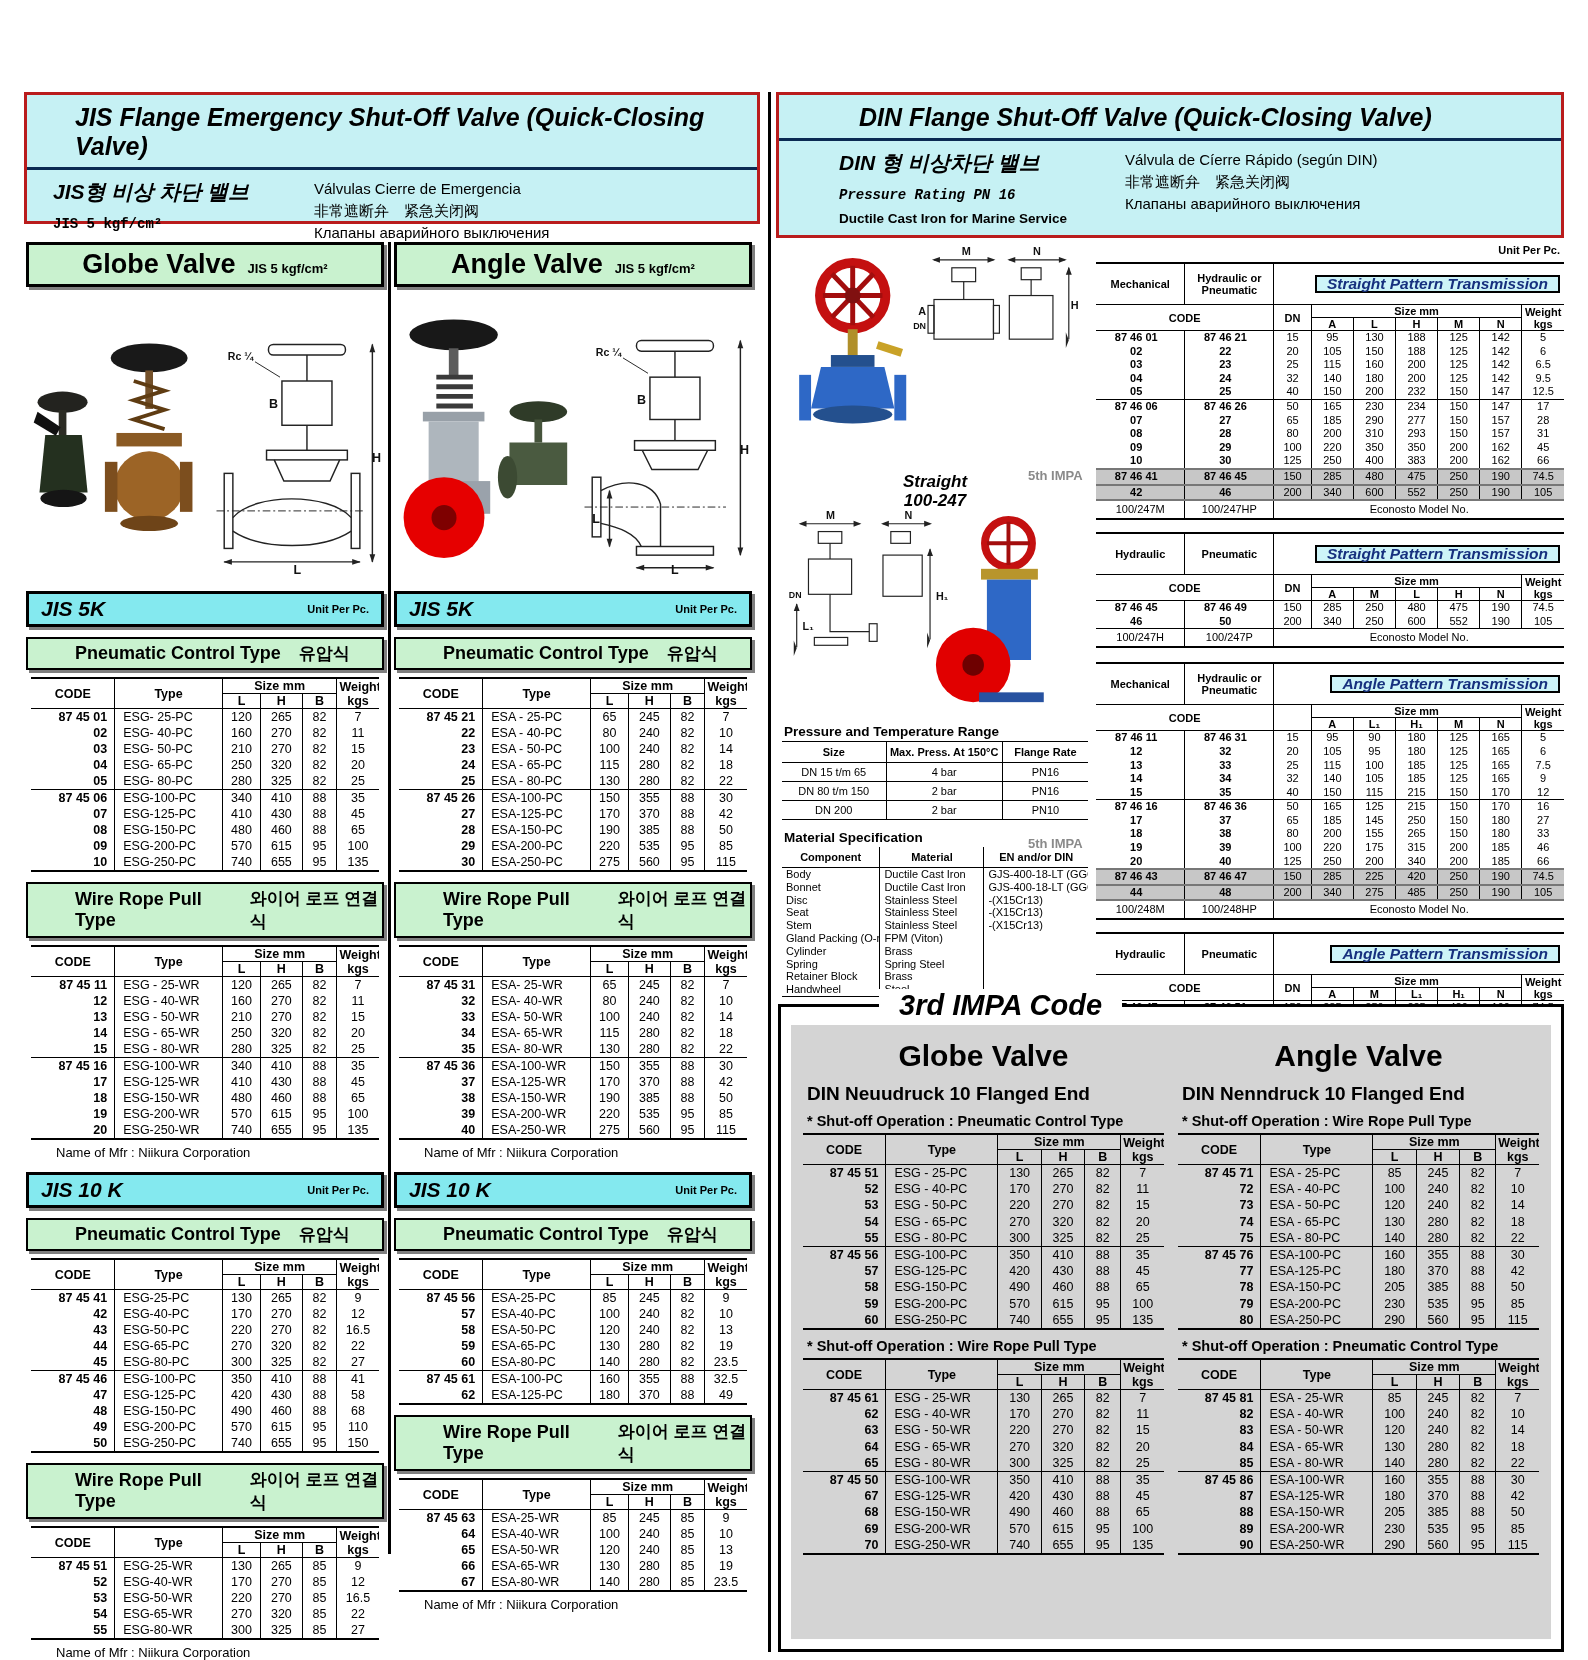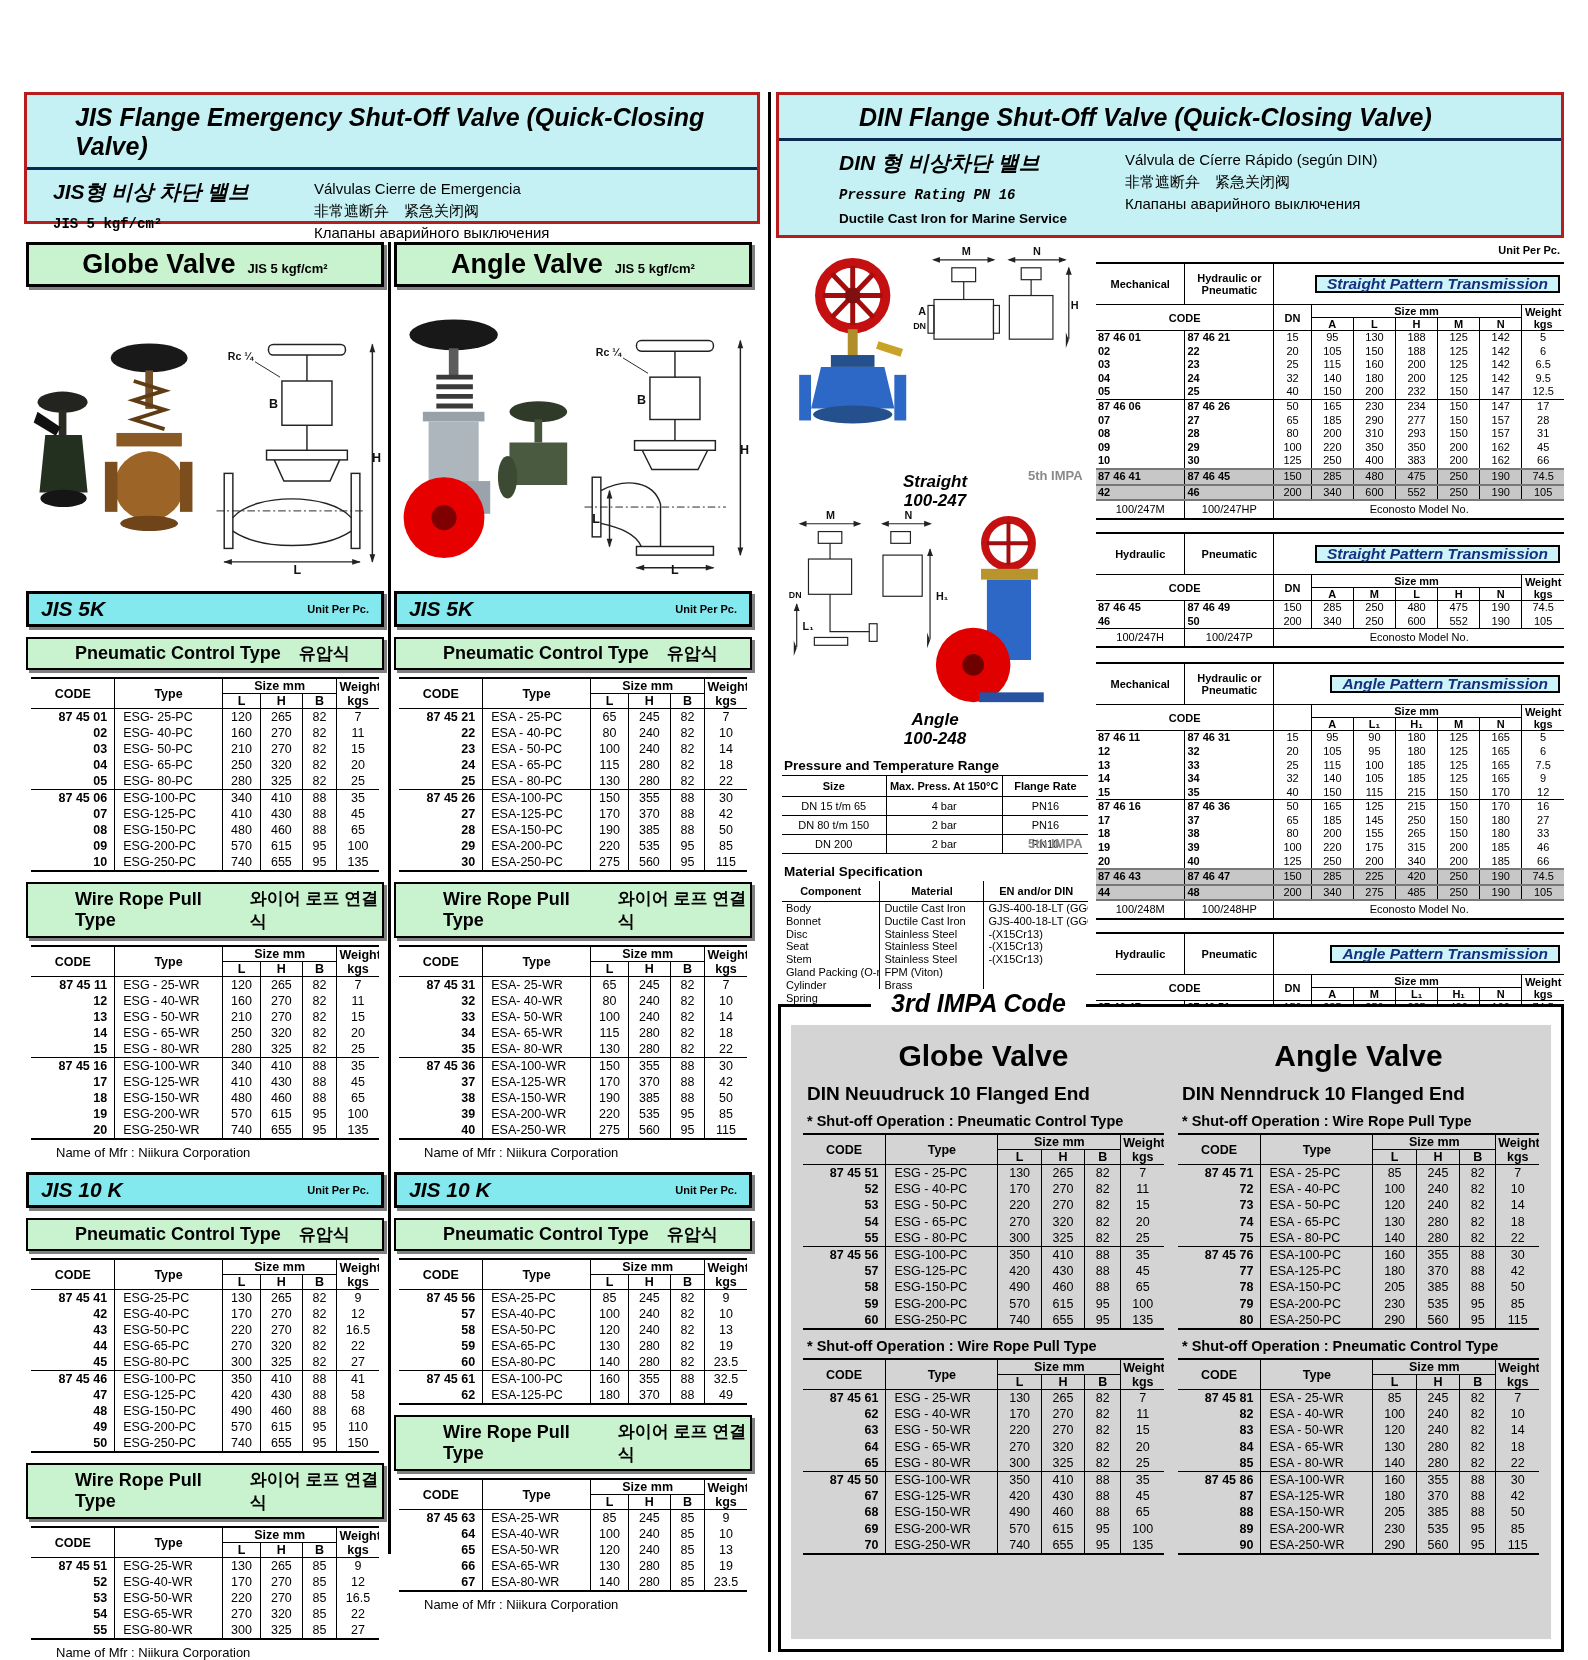--- a/index.html
+++ b/index.html
@@ -53,43 +53,43 @@
   .td9{width:100%;margin:6px 0 0 0;border-top:2.2px solid #000;border-bottom:2.2px solid #000;
        font-size:11px;}
   .td9 th{font-weight:bold;font-size:11px;text-align:center;line-height:12px;}
   .td9 td{height:13.6px;line-height:13.6px;text-align:center;}
   .td9 th,.td9 td{border-left:1.3px solid #000;}
   .td9 tr>:first-child{border-left:none;}
   .td9 thead tr+tr+tr>:first-child{border-left:1.3px solid #000;}
   .td9 thead{border-bottom:1.5px solid #000;}
   .td9 tbody+tbody{border-top:1.5px solid #000;}
   .td9 th.size{border-bottom:1.1px solid #000;}
-  .td9 tbody td:first-child,.td9 tbody td:nth-child(2){font-weight:bold;text-align:left;padding-right:10px;}
+  .td9 tbody td:first-child,.td9 tbody td:nth-child(2){font-weight:bold;text-align:center;padding-right:10px;}
   .td9 tfoot{border-top:1.5px solid #000;}
   .td9 tfoot td{height:17px;line-height:17px;font-size:11px;}
   .td9 thead tr.pre th{border-bottom:1.5px solid #000;height:40px;vertical-align:middle;}
   .td9 tbody.gray td{background:#c7c7c7;border-top:2px solid #777;border-bottom:2px solid #777;}
   .patt{display:inline-block;border:2.5px solid #000;background:#cdf4f8;color:#16307e;
         font-style:italic;font-weight:bold;font-size:15.5px;padding:1px 10px;white-space:nowrap;}
   .unitline{text-align:right;font-size:11px;font-weight:bold;padding-right:4px;}
   .impa5{position:absolute;color:#8a8a8a;font-weight:bold;font-size:13px;}
   
   .infot{font-size:11px;width:100%;border-bottom:1.6px solid #000;margin-top:2px;}
   .infot th{font-weight:bold;text-align:center;border-bottom:1.4px solid #000;height:20px;}
   .infot th,.infot td{border-left:1.3px solid #000;}
   .infot tr>:first-child{border-left:none;}
   .infot td{height:18px;line-height:18px;text-align:center;}
   .infot.mat td{height:12.8px;line-height:12.8px;text-align:left;padding-left:4px;}
   .infot.press{border-top:1.6px solid #000;}
   .infot.press td{border-bottom:1.3px solid #000;}
   .ititle{font-size:13.5px;font-weight:bold;margin:10px 0 0 2px;}
   
   .impabox{border:3.5px solid #000;box-sizing:border-box;background:#fff;}
-  .impatitle{position:absolute;top:-18px;left:90px;background:#fff;padding:0 20px;
-             font-size:25px;font-weight:bold;font-style:italic;}
+  .impatitle{position:absolute;top:-18px;left:98px;background:#fff;padding:0 20px;
+             font-size:29px;font-weight:bold;font-style:italic;}
   .impagray{position:absolute;left:10px;right:10px;top:18px;bottom:10px;background:#d4d4d4;
             display:flex;gap:10px;padding:8px 10px;box-sizing:border-box;}
   .impacol{flex:1;}
   .impacol .vt{text-align:center;font-size:30px;font-weight:bold;margin-top:6px;}
   .impacol .vs{font-size:19px;font-weight:bold;margin:10px 0 2px 6px;}
   .impacol .op{font-size:14.5px;font-weight:bold;margin:8px 0 0 6px;}
   .tm{width:99%;margin:4px auto 0;border-top:2px solid #000;border-bottom:2px solid #000;font-size:12.5px;}
   .tm th{font-weight:bold;font-size:12.5px;text-align:center;}
   .tm td{height:16.2px;line-height:16.2px;text-align:center;}
   .tm th,.tm td{border-left:1.4px solid #000;}
@@ -1133,24 +1133,20 @@
       <g>
         <circle cx="228" cy="34" r="24" stroke="#c41010" stroke-width="8" fill="none"></circle>
         <path d="M228,12 v44 M206,34 h44" stroke="#a30d0d" stroke-width="4"></path>
         <rect x="200" y="60" width="58" height="11" fill="#b8952c"></rect>
         <rect x="206" y="71" width="45" height="82" fill="#2e68c6"></rect>
         <circle cx="192" cy="158" r="38" fill="#e10000"></circle>
         <circle cx="192" cy="158" r="11" fill="#6e0000"></circle>
         <rect x="198" y="186" width="66" height="10" fill="#2752a0"></rect>
       </g>
     </svg>
-    <div class="cap">
-      <span>Angle</span><br>
-      <span>100-248</span>
-    </div>
 
     <div class="ititle">Pressure and Temperature Range</div>
     <table class="infot press">
       <colgroup>
           <col style="width:34%">
           <col style="width:38%">
           <col style="width:28%">
         </colgroup>
       <thead>
         <tr>

